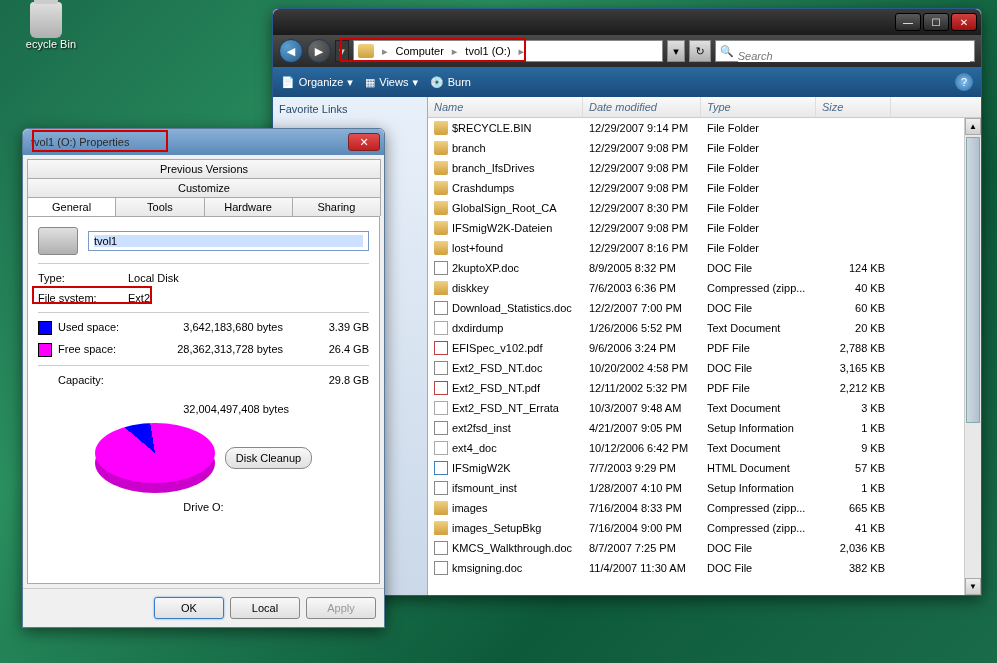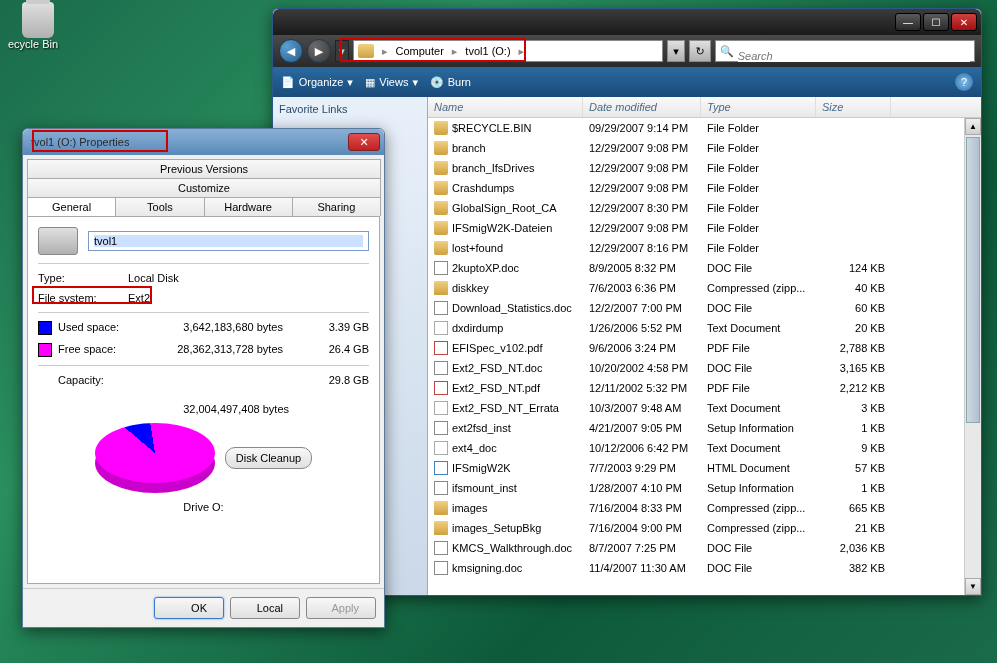--- a/index.html
+++ b/index.html
@@ -1,19 +1,19 @@
 <!DOCTYPE html>
 <html><head>
 <meta charset="utf-8">
 <style>
 * { box-sizing: border-box; margin: 0; padding: 0; font-family: "Segoe UI", Tahoma, sans-serif; font-size: 11px; }
 body { width: 997px; height: 663px; background: linear-gradient(135deg, #1a6b4a 0%, #2a8f5f 30%, #0d5a3a 70%, #1a6b4a 100%); position: relative; overflow: hidden; }
 
 
-.desktop-icon { position: absolute; top: 2px; left: 8px; text-align: left; color: #fff; width: 60px; }
+.desktop-icon { position: absolute; top: 2px; left: 16px; text-align: right; color: #fff; width: 60px; }
 .desktop-icon .bin { width: 32px; height: 36px; margin: 0 auto; background: linear-gradient(#e0e0e0,#b0b0b0); border-radius: 4px 4px 6px 6px; position: relative; }
 .desktop-icon .bin::before { content:""; position:absolute; top:-4px; left:4px; right:4px; height:6px; background:#ccc; border-radius:3px; }
 .desktop-icon span { text-shadow: 1px 1px 2px #000; }
 
 
 .explorer { position: absolute; top: 8px; left: 272px; width: 710px; height: 588px; background: #fff; border: 1px solid #2a5a8a; border-radius: 6px 6px 0 0; box-shadow: 0 4px 16px rgba(0,0,0,0.5); display: flex; flex-direction: column; }
 .titlebar { height: 26px; background: linear-gradient(#3b3b3b,#1a1a1a); border-radius: 6px 6px 0 0; display: flex; justify-content: flex-end; align-items: center; padding-right: 4px; gap: 2px; }
 .winbtn { width: 26px; height: 18px; background: linear-gradient(#5a5a5a,#2a2a2a); border: 1px solid #000; border-radius: 3px; color: #fff; display: flex; align-items:center; justify-content:center; font-size: 10px; cursor: pointer; }
 .winbtn.close { background: linear-gradient(#d04040,#a01010); }
 .navbar { height: 32px; background: linear-gradient(#4a4a4a,#2a2a2a); display: flex; align-items: center; padding: 0 6px; gap: 4px; }
@@ -84,21 +84,21 @@
 .caprow .lbl { width:90px; padding-left:20px; }
 .caprow .bytes { flex:1; text-align:right; padding-right:20px;margin-top:29px; }
 .caprow .size { width:60px; text-align:right; }
 .piewrap { display:flex; align-items:center; gap:10px; justify-content:center; position:relative; }
 .pie { width:120px; height:70px; position:relative; }
 .pie-base { position:absolute; width:120px; height:60px; border-radius:60px/30px; background:#cc00cc; top:10px; }
 .pie-top { position:absolute; width:120px; height:60px; border-radius:60px/30px; background: conic-gradient(from -50deg, #0000ff 0 41deg, #ff00ff 41deg 360deg); top:0; }
 .cleanupbtn { padding: 4px 10px; background: linear-gradient(#f8f8f8,#e0e0e0); border:1px solid #888; border-radius:10px; cursor:pointer; }
 .drivelabel { text-align:center; }
 .btnrow { display:flex; justify-content:flex-end; gap:6px; padding: 8px; border-top:1px solid #ccc; }
-.btn { padding: 4px 16px; background: linear-gradient(#f8f8f8,#e0e0e0); border:1px solid #888; border-radius:3px; cursor:pointer; min-width:70px; text-align:right; }
+.btn { padding: 4px 16px; background: linear-gradient(#f8f8f8,#e0e0e0); border:1px solid #888; border-radius:3px; cursor:pointer; min-width:70px; text-align:center; }
 .btn.default { border:1px solid #3a7aca; box-shadow:0 0 2px #5a9ae0; }
 .btn.disabled { color:#999; }
 
 
 .redbox { position:absolute; border: 2px solid #d00000; pointer-events:none; }
 </style>
 </head>
 <body>
 
 <div class="desktop-icon">
@@ -159,21 +159,21 @@
         <div class="c-type">Type</div>
         <div class="c-size" style="text-align:left">Size</div>
       </div>
       <div style="display:flex; flex:1; overflow:hidden;">
         <div class="filelist" id="filelist">
             <div class="filerow">
               <div class="cell c-name">
                 <div class="ficon folder"></div>
                 <span>$RECYCLE.BIN</span>
               </div>
-              <div class="cell c-date">09/29/2007 9:14 PM</div>
+              <div class="cell c-date">12/29/2007 9:14 PM</div>
               <div class="cell c-type">File Folder</div>
               <div class="cell c-size"></div>
             </div>
             <div class="filerow">
               <div class="cell c-name">
                 <div class="ficon folder"></div>
                 <span>branch</span>
               </div>
               <div class="cell c-date">12/29/2007 9:08 PM</div>
               <div class="cell c-type">File Folder</div>
@@ -341,21 +341,21 @@
               <div class="cell c-type">Compressed (zipp...</div>
               <div class="cell c-size">665 KB</div>
             </div>
             <div class="filerow">
               <div class="cell c-name">
                 <div class="ficon zip"></div>
                 <span>images_SetupBkg</span>
               </div>
               <div class="cell c-date">7/16/2004 9:00 PM</div>
               <div class="cell c-type">Compressed (zipp...</div>
-              <div class="cell c-size">21 KB</div>
+              <div class="cell c-size">41 KB</div>
             </div>
             <div class="filerow">
               <div class="cell c-name">
                 <div class="ficon doc"></div>
                 <span>KMCS_Walkthrough.doc</span>
               </div>
               <div class="cell c-date">8/7/2007 7:25 PM</div>
               <div class="cell c-type">DOC File</div>
               <div class="cell c-size">2,036 KB</div>
             </div>

